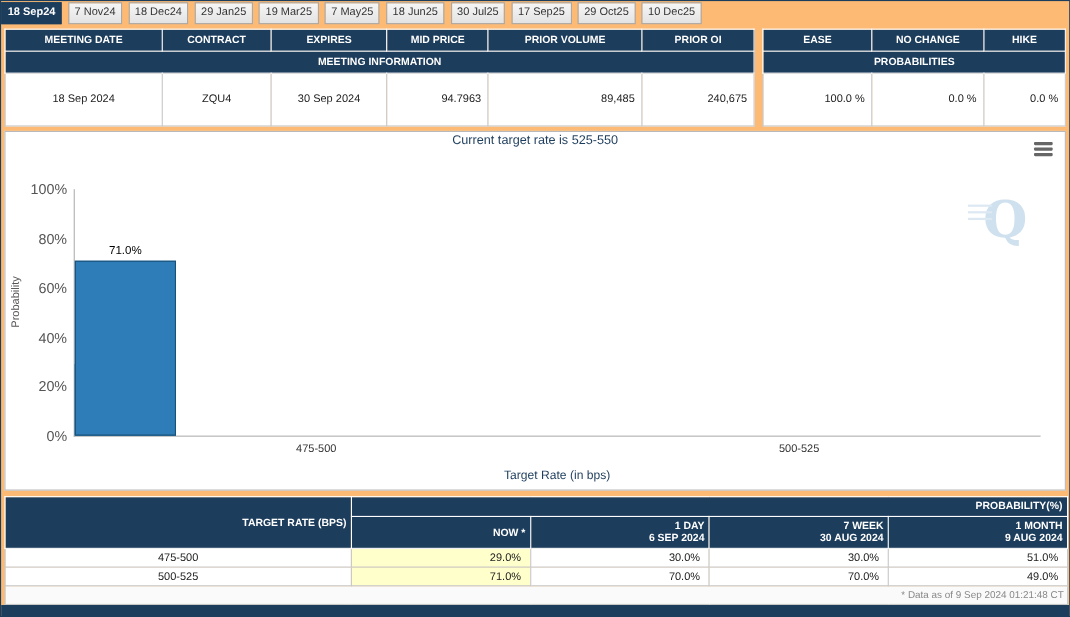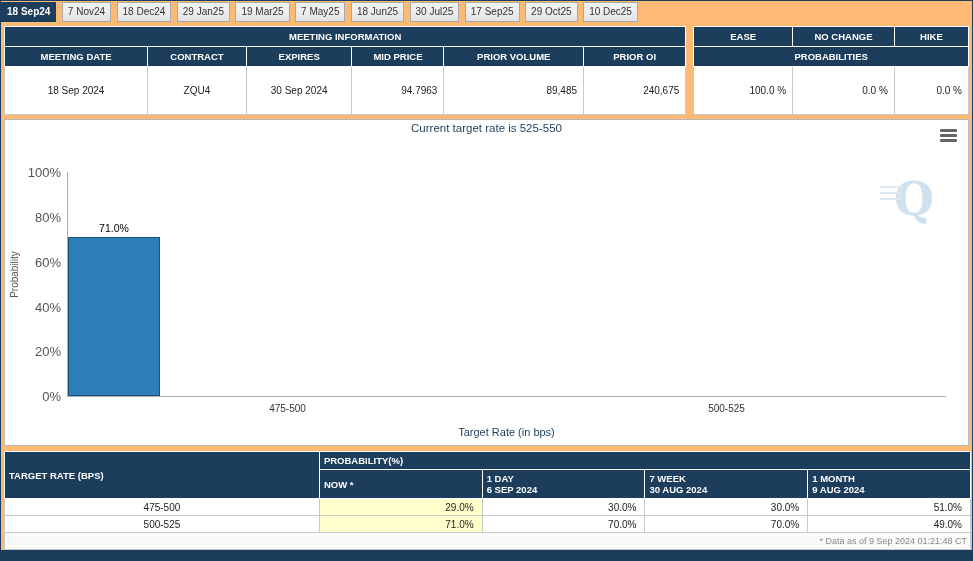--- a/index.html
+++ b/index.html
@@ -94,21 +94,21 @@
     font-size: 46px; font-weight: bold; color: #cfe0ee;
     font-family: "DejaVu Serif", serif; line-height: 1; user-select: none;
   }
   .watermark .lines { position: absolute; right: 32px; top: 10px; width: 22px; }
   .watermark .lines i { display: block; height: 2px; background: #dce8f2; margin-bottom: 4px; }
 
   
   .history { width: 967px; margin: 5px 3px 0 3px; }
   .history th {
     background: #1d3d5c; color: #fff; font-size: 9.5px; font-weight: bold;
-    border: 1px solid #fff; padding: 3px 4px; text-align: left;
+    border: 1px solid #fff; padding: 3px 4px; text-align: right;
   }
   .history th .sub { display: block; font-weight: bold; }
   .history td {
     font-size: 10px; color: #222; background: #fff;
     border: 1px solid #c9c9c9; padding: 2.5px 8px;
   }
   .history td.rate { text-align: center; }
   .history td.val { text-align: right; }
   .history td.now { background: #ffffcc; }
   .history td.footnote {
@@ -135,30 +135,30 @@
     <span class="tab">30 Jul25</span>
     <span class="tab">17 Sep25</span>
     <span class="tab">29 Oct25</span>
     <span class="tab">10 Dec25</span>
   </div>
 
   <div class="toptables">
     <table class="infotable">
       <tbody>
           <tr>
-            <th colspan="6">MEETING INFORMATION</th>
-          </tr>
-      <tr>
         <th style="width:21%">MEETING DATE</th>
         <th style="width:14.5%">CONTRACT</th>
         <th style="width:15.5%">EXPIRES</th>
         <th style="width:13.5%">MID PRICE</th>
         <th style="width:20.5%">PRIOR VOLUME</th>
         <th style="width:15%">PRIOR OI</th>
       </tr>
+      <tr>
+            <th colspan="6">MEETING INFORMATION</th>
+          </tr>
       <tr>
         <td>18 Sep 2024</td>
         <td>ZQU4</td>
         <td>30 Sep 2024</td>
         <td class="num">94.7963</td>
         <td class="num">89,485</td>
         <td class="num">240,675</td>
       </tr>
     </tbody>
       </table>

